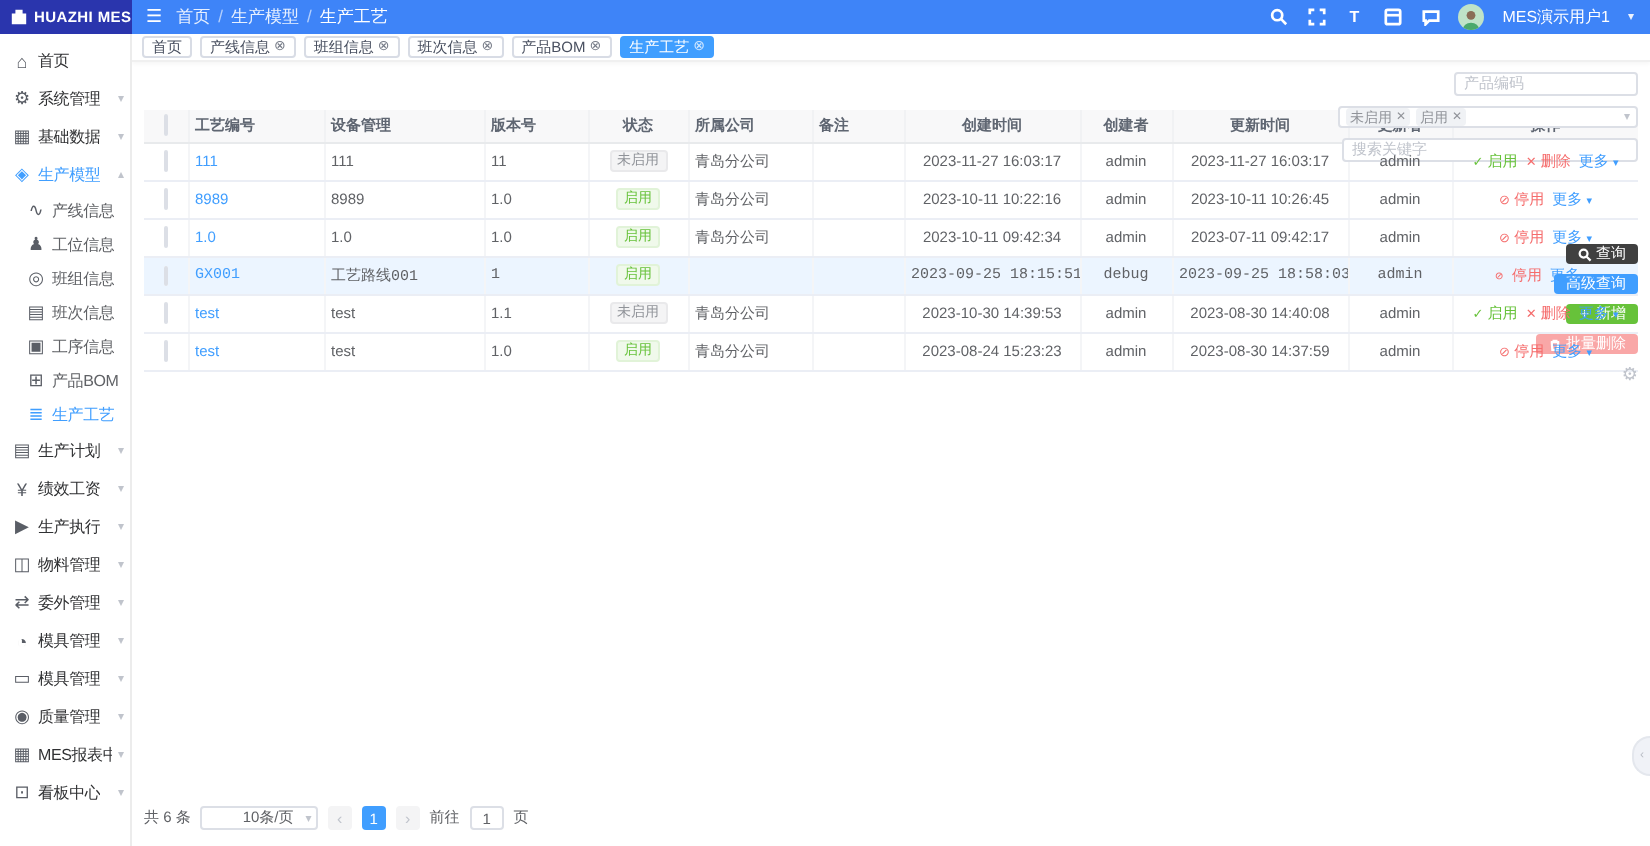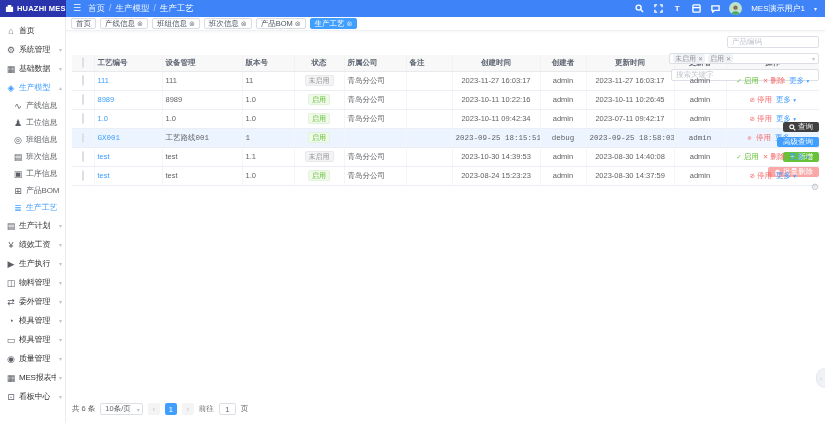--- a/index.html
+++ b/index.html
@@ -87,21 +87,21 @@
   .badge.on  { background:#f0f9eb; color:#67c23a; border:1px solid #e1f3d8; }
   .badge.off { background:#f4f4f5; color:#909399; border:1px solid #e9e9eb; }
   .act { margin:0 2px; cursor:pointer; }
   .act.green { color:#67c23a; } .act.red { color:#f56c6c; } .act.blue { color:#409eff; }
   .act .gl { font-size:6.5px; } .act .car { font-size:5.5px; }
 
   
   .pager { position:absolute; left:6px; bottom:8px; display:flex; align-items:center; gap:5px;
     font-size:7.5px; color:#606266; }
   .psel { height:12px; border:1px solid #dcdfe6; border-radius:2px; display:flex; align-items:center;
-    padding:0 11px 0 4px; position:relative; cursor:pointer; color:#606266; }
+    padding:0 11px 0 20px; position:relative; cursor:pointer; color:#606266; }
   .psel .caret { position:absolute; right:2px; font-size:6px; color:#c0c4cc; }
   .pbtn { width:12px; height:12px; border-radius:2px; background:#f4f4f5; color:#c0c4cc;
     display:flex; align-items:center; justify-content:center; font-size:8px; cursor:pointer; }
   .pbtn.cur { background:#409eff; color:#fff; font-size:7.5px; }
   .goto { width:17px; height:12px; border:1px solid #dcdfe6; border-radius:2px; display:flex;
     align-items:center; justify-content:center; color:#606266; }
 
   .handle { position:absolute; right:0; top:368px; width:9px; height:20px; background:#f0f2f7;
     border:1px solid #e4e7ed; border-right:none; border-radius:10px 0 0 10px; display:flex;
     align-items:center; justify-content:center; color:#b8bcc4; font-size:6px; cursor:pointer; z-index:40; }

